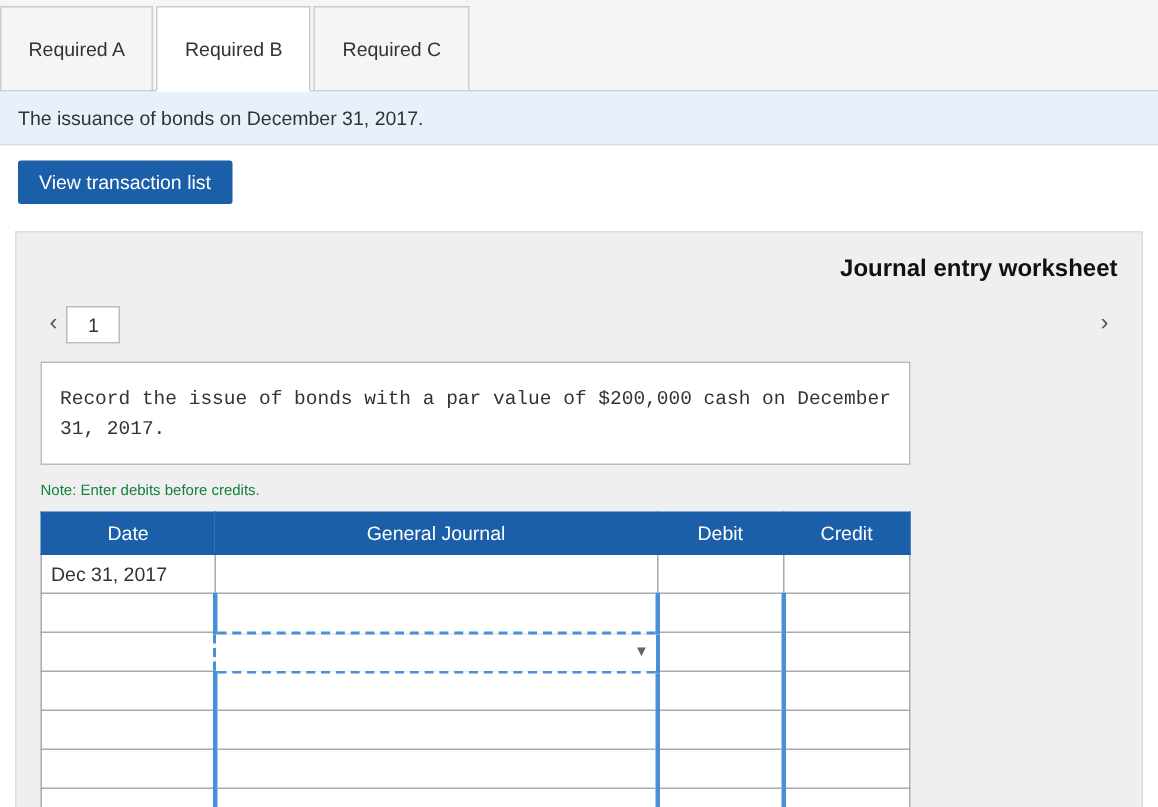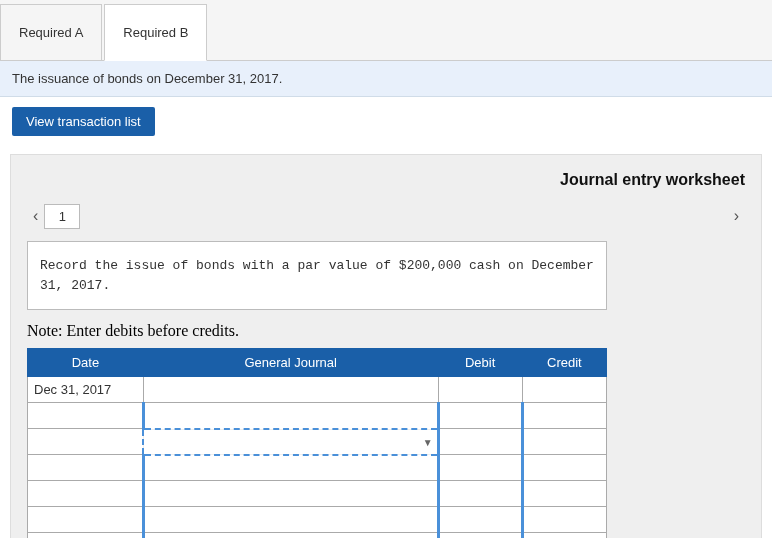--- a/index.html
+++ b/index.html
@@ -108,24 +108,23 @@
       font-size: 13px;
       line-height: 1.5;
       color: #333;
       max-width: 580px;
       margin-bottom: 12px;
       font-family: 'Courier New', monospace;
     }
 
     
     .note {
-      font-size: 16px;
-      color: #000000;
+      font-size: 10px;
+      color: #15803d;
       margin-bottom: 8px;
-      font-family: Liberation Serif, serif;
     }
 
     
     .journal-table {
       border-collapse: collapse;
       width: 100%;
       max-width: 580px;
       font-size: 13px;
     }
     .journal-table th {
@@ -181,20 +180,21 @@
       font-size: 10px;
       color: #666;
     }
   </style>
 </head>
 <body>
 
 <div class="tabs">
   <div class="tab">Required A</div>
   <div class="tab active">Required B</div>
+  <div class="tab">Required C</div>
 </div>
 
 <div class="info-bar">
   <span>The issuance of bonds on December 31, 2017.</span>
 </div>
 
 <div class="toolbar">
   <button class="btn-view">View transaction list</button>
 </div>
 

